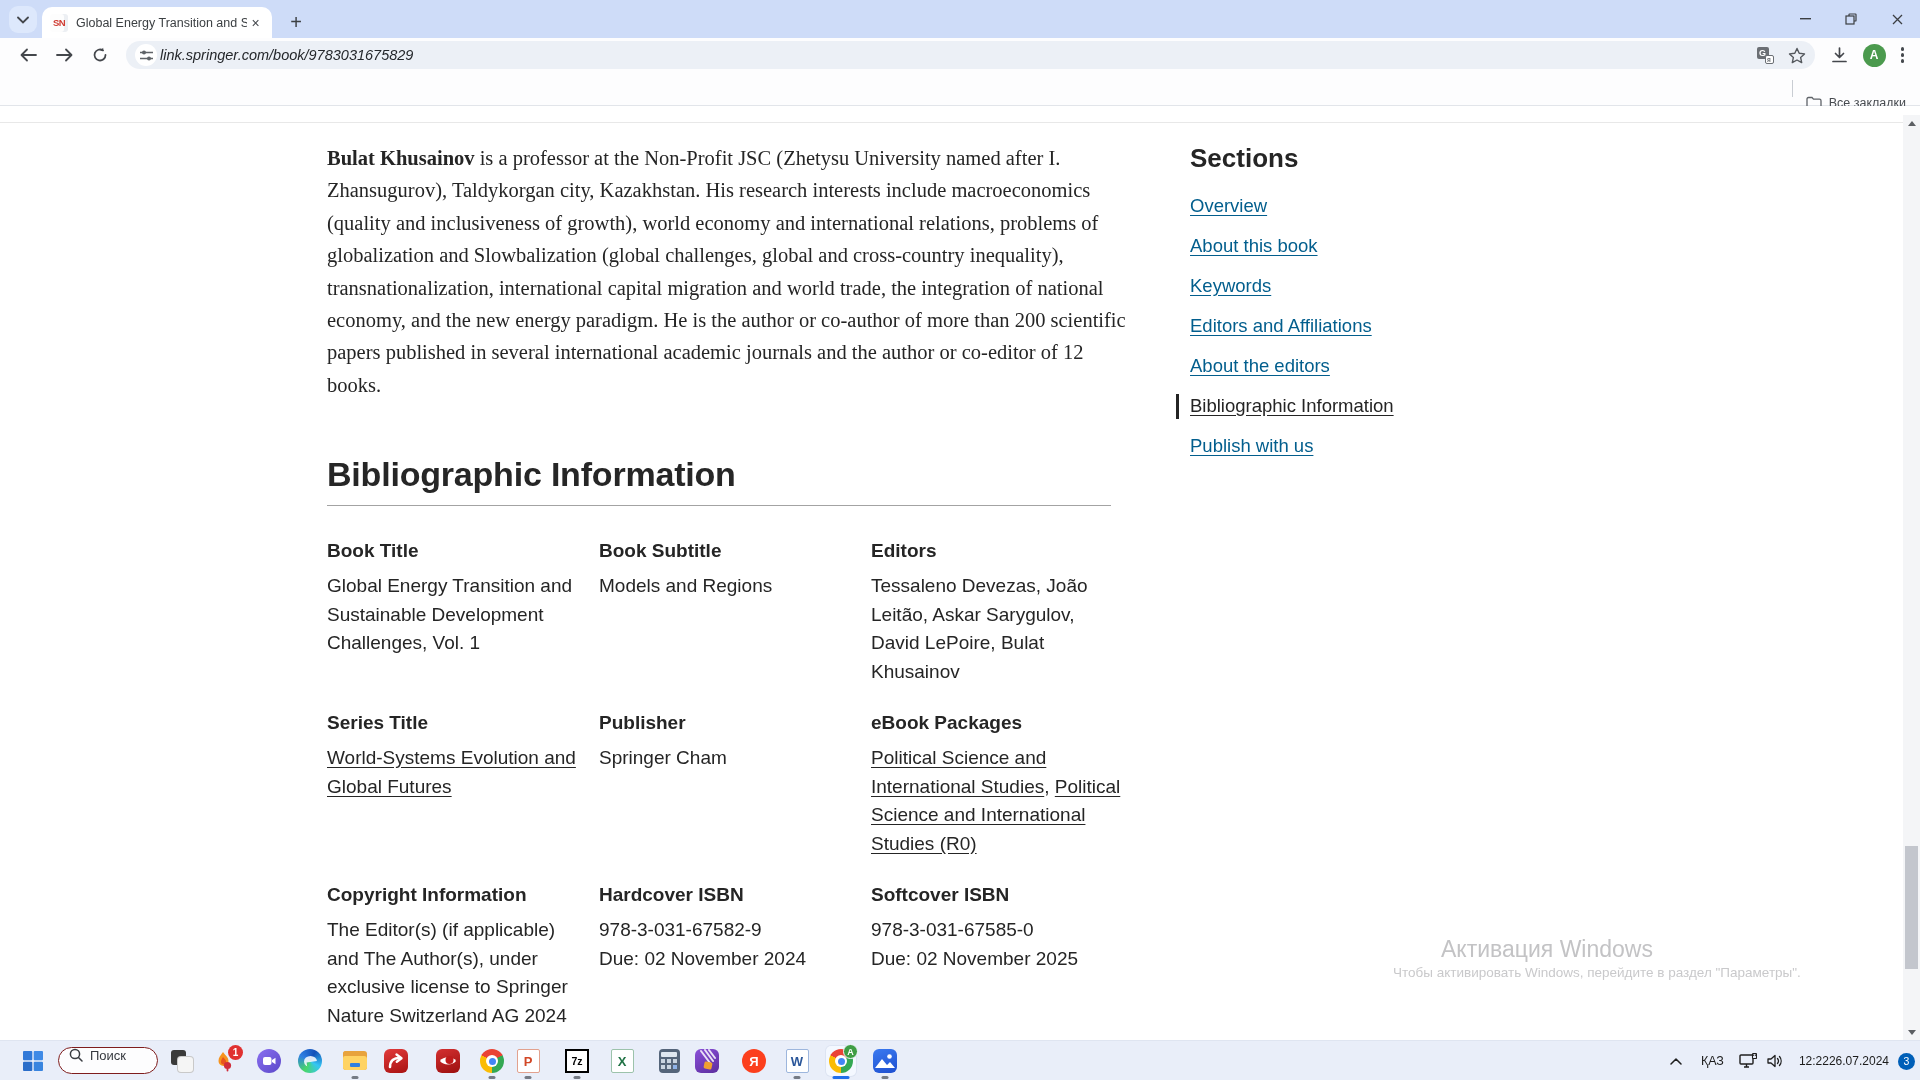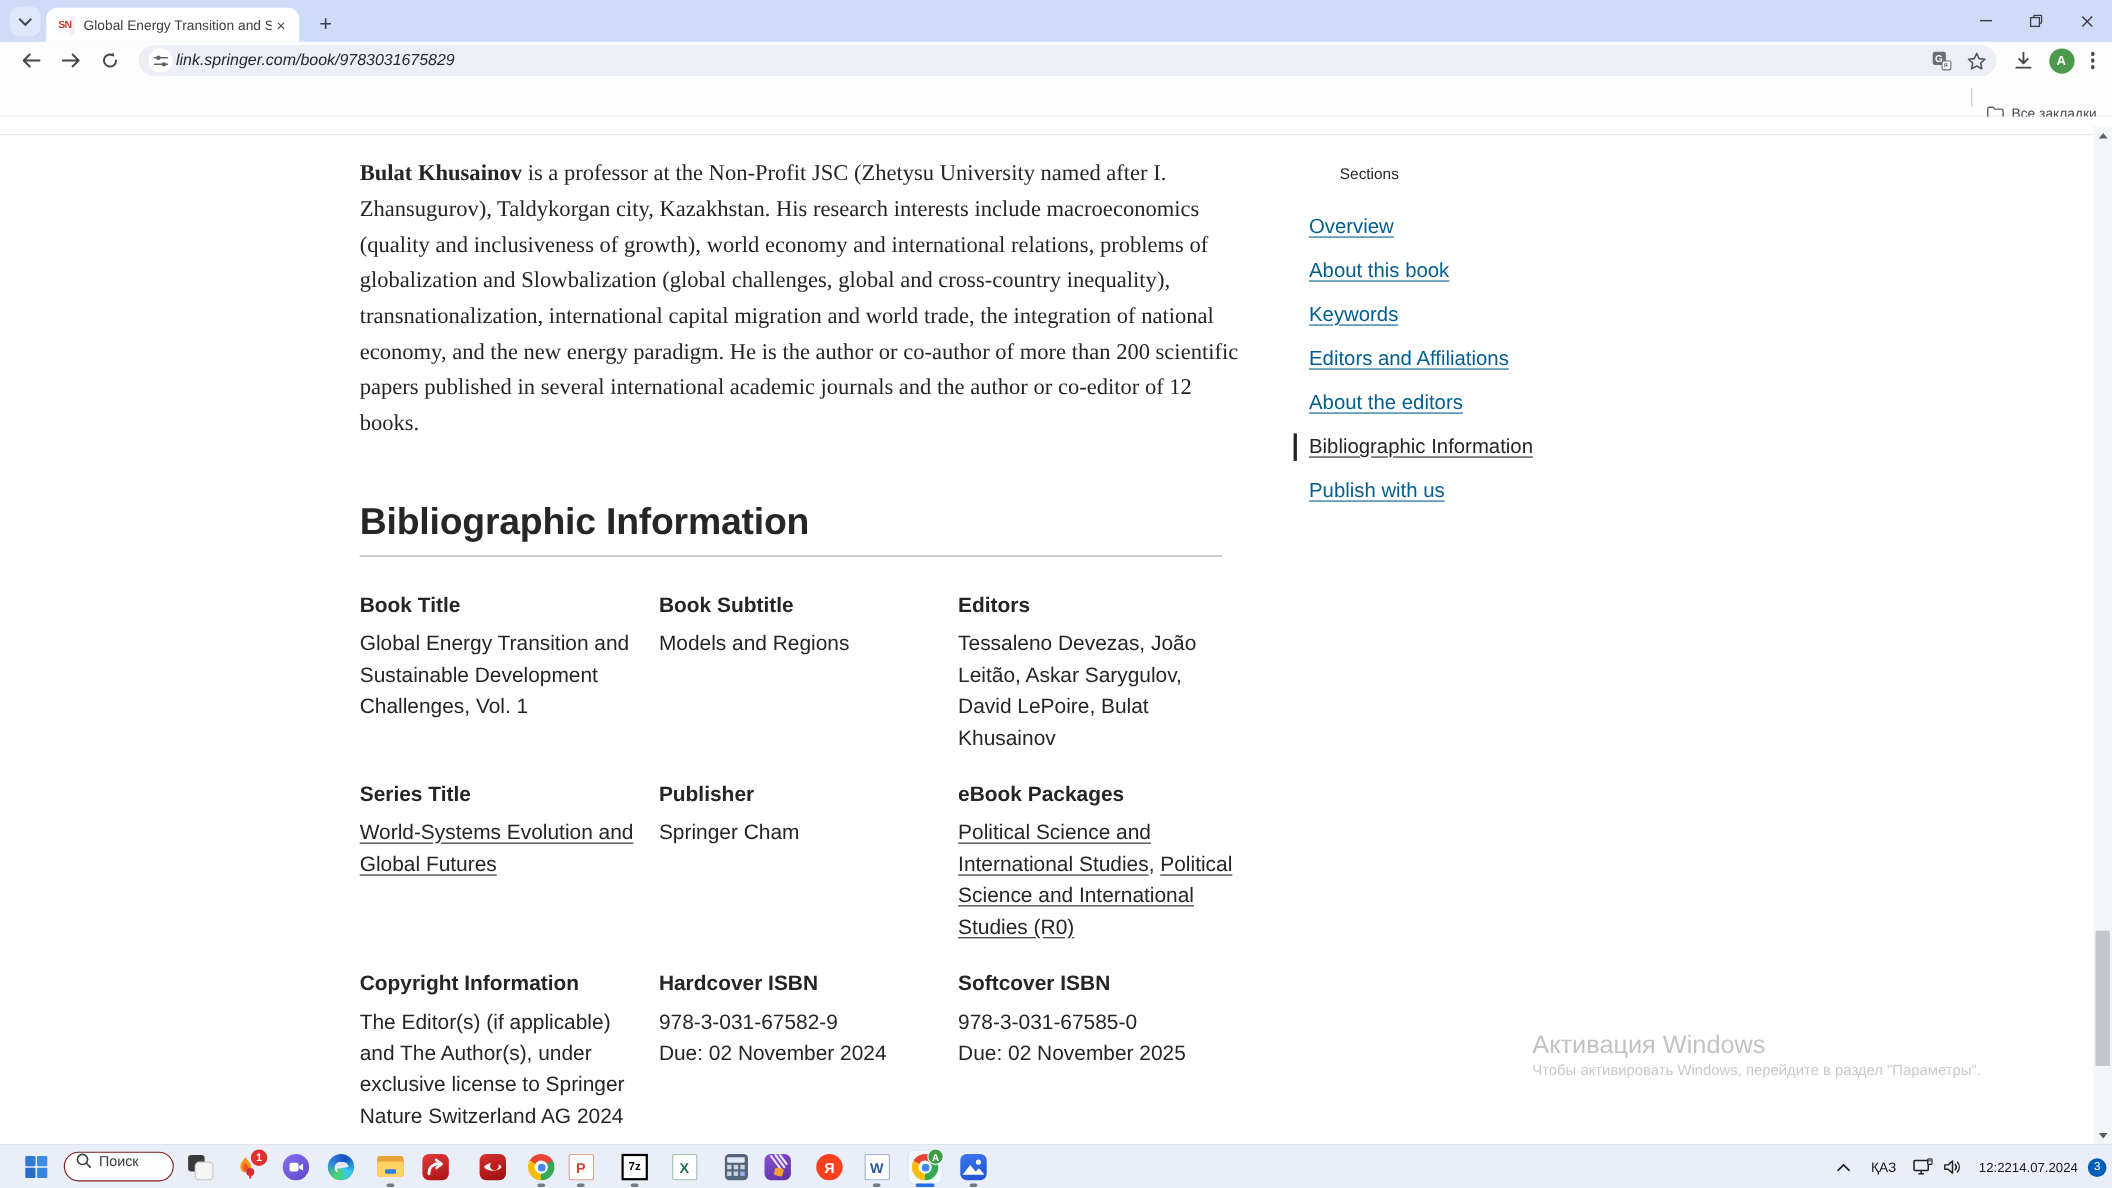--- a/index.html
+++ b/index.html
@@ -52,30 +52,30 @@
   .biblio-h2 { position:absolute; left:327px; top:349px; font-size:34px; font-weight:700;
     letter-spacing:-0.2px; color:#262626; }
   .biblio-hr { position:absolute; left:327px; top:399px; width:784px; height:1px; background:#a3a3a3; }
   .biblio-grid { position:absolute; left:327px; top:434px; display:grid;
     grid-template-columns:272px 272px 268px; row-gap:26px; }
   .cell .flabel { font-size:19px; font-weight:700; margin-bottom:10px; }
   .cell .fval { font-size:19px; line-height:28.5px; max-width:252px; }
   .cell a { color:#252525; text-decoration:underline; text-underline-offset:3px; cursor:pointer; }
 
   .sections { position:absolute; left:1190px; top:40px; width:225px; }
-  .sections .sec-title { font-size:14px; font-weight:400; line-height:24px; margin-bottom:24px;margin-left:28px; }
+  .sections .sec-title { font-size:26px; font-weight:700; line-height:24px; margin-bottom:24px; }
   .nav-item { margin-bottom:17px; font-size:18.5px; line-height:23px; }
   .nav-item a { color:#025e8d; text-decoration:underline; text-underline-offset:3px; cursor:pointer; }
   .nav-item.active { position:relative; }
   .nav-item.active a { color:#242424; }
   .nav-item.active::before { content:''; position:absolute; left:-14px; top:0; bottom:-2px;
     width:3px; background:#242424; }
 
   .watermark { position:absolute; left:1393px; top:830px; color:#c3c3c5; }
-  .wm1 { font-size:23px; line-height:26px; }
+  .wm1 { font-size:23px; line-height:26px;margin-left:48px; }
   .wm2 { font-size:13.5px; margin-top:3px; color:#c9c9cb; }
 
   .scrollbar { position:absolute; right:0; top:9px; bottom:0; width:17px; background:#f4f5f7; }
   .sb-arrow { position:absolute; left:0; width:17px; height:16px; display:flex;
     align-items:center; justify-content:center; }
   .sb-up { top:0; } .sb-down { bottom:0; }
   .tri-up { width:0; height:0; border-left:4px solid transparent; border-right:4px solid transparent;
     border-bottom:5px solid #5c5f63; }
   .tri-down { width:0; height:0; border-left:4px solid transparent; border-right:4px solid transparent;
     border-top:5px solid #5c5f63; }
@@ -451,17 +451,17 @@
         </svg>
     </div>
     <div class="tray-item" style="width:28px">
       <svg width="17" height="14" viewBox="0 0 17 14">
           <path d="M1 5 H4 L8 1.5 V12.5 L4 9 H1 Z" fill="none" stroke="#1f1f1f" stroke-width="1.3" stroke-linejoin="round"></path>
           <path d="M10.5 4.5 A4 4 0 0 1 10.5 9.5 M12.5 2.5 A7 7 0 0 1 12.5 11.5" fill="none" stroke="#1f1f1f" stroke-width="1.3" stroke-linecap="round"></path>
         </svg>
     </div>
     <div class="tray-item clock">
       <div>12:22</div>
-      <div>14.07.2024</div>
+      <div>26.07.2024</div>
     </div>
     <div class="tray-badge">3</div>
   </div>
 </div>
 
 </body></html>

